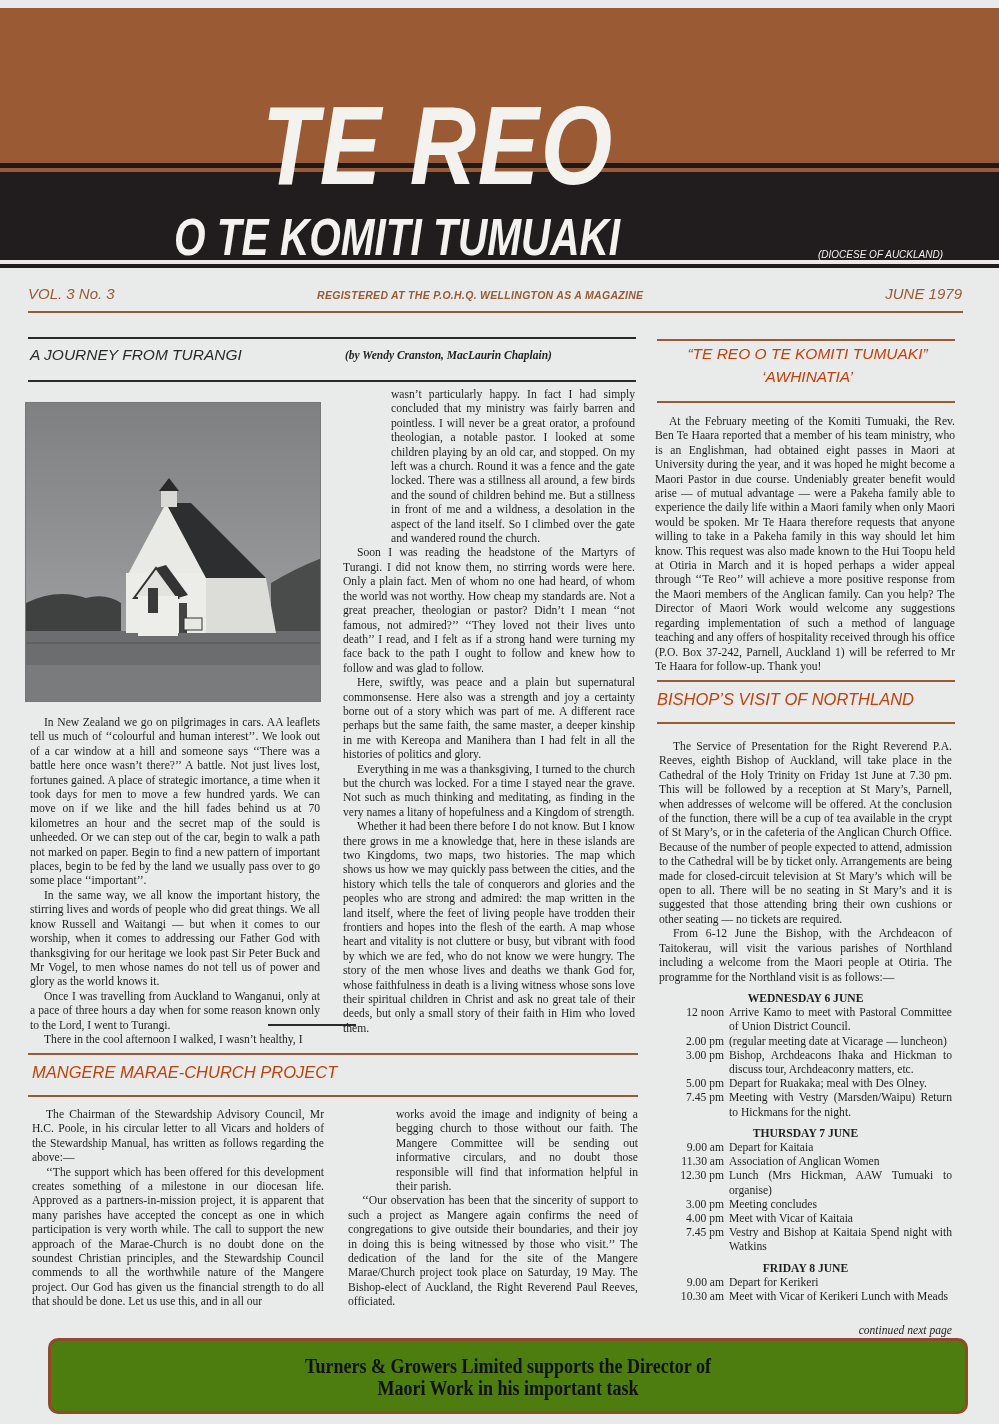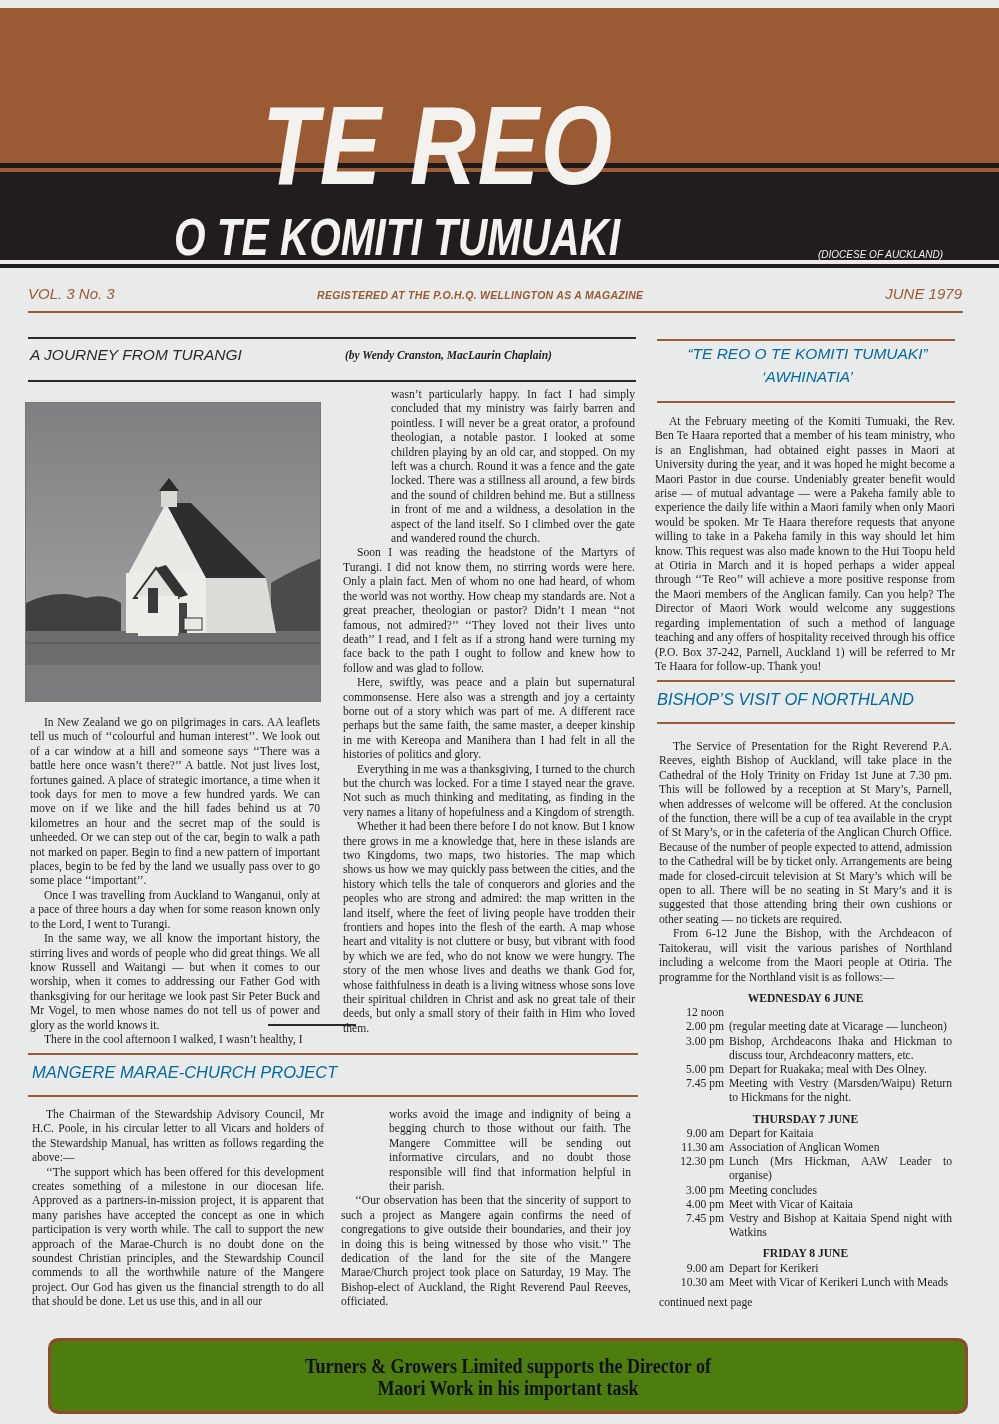--- a/index.html
+++ b/index.html
@@ -15,36 +15,36 @@
   .title-sub { position: absolute; left: 174px; top: 210px; font-family: "Liberation Sans", sans-serif; font-weight: bold; font-style: italic; font-size: 52px; line-height: 54px; color: #f4f2ee; transform: scaleX(0.78); transform-origin: left top; white-space: nowrap; }
   .title-diocese { position: absolute; left: 818px; top: 249px; font-family: "Liberation Sans", sans-serif; font-style: italic; font-size: 10px; color: #f4f2ee; }
 
   .infobar { position: absolute; left: 28px; top: 285px; width: 940px; height: 22px; font-family: "Liberation Sans", sans-serif; font-style: italic; color: #9a5a34; }
   .info-vol { position: absolute; left: 0; top: 0; font-size: 15px; }
   .info-reg { position: absolute; left: 289px; top: 4px; font-size: 10.5px; font-weight: bold; letter-spacing: 0.3px; }
   .info-date { position: absolute; right: 6px; top: 0; font-size: 15px; }
   .rule-brown { position: absolute; background: #9a5a34; height: 2px; }
   .rule-black { position: absolute; background: #2a2a2a; height: 1.5px; }
 
-  .sec-head { position: absolute; font-family: "Liberation Sans", sans-serif; font-style: italic; color: #0369a1; white-space: nowrap; }
+  .sec-head { position: absolute; font-family: "Liberation Sans", sans-serif; font-style: italic; color: #c2410c; white-space: nowrap; }
   .sec-head.dark { color: #2a2a2a; }
   .byline { position: absolute; font-family: "Liberation Serif", serif; font-weight: bold; font-size: 11.5px; color: #222; }
 
   .col { position: absolute; font-size: 11.6px; line-height: 14.4px; text-align: justify; hyphens: auto; }
   .col p { text-indent: 14px; }
   .col p.noindent { text-indent: 0; margin-left: 48px; }
 
   .photo { position: absolute; left: 25px; top: 402px; width: 296px; height: 300px; background: #8f9092; overflow: hidden; border: 1px solid #777; }
 
   .schedule { font-size: 11.6px; line-height: 14.2px; }
   .sched-day { text-align: center; font-weight: bold; margin-top: 7px; }
   .sched-row { display: flex; }
   .sched-time { width: 70px; flex-shrink: 0; text-align: right; padding-right: 5px; }
   .sched-desc { flex: 1; }
-  .continued { margin-top: 6px; }
+  .continued { text-align: right; font-style: italic; margin-top: 20px; }
 
   .ad-box { position: absolute; left: 48px; top: 1338px; width: 920px; height: 76px; border: 3px solid #8e4a2b; border-radius: 10px; background: #4d7c0f; }
   .ad-text { position: absolute; left: 0; top: 14px; width: 100%; text-align: center; font-family: "Liberation Serif", serif; font-weight: bold; font-size: 20px; line-height: 22px; color: #111; transform: scaleX(0.9); }
 </style>
 </head>
 <body>
 
 <div class="masthead">
   <div class="mast-brown"></div>
   <div class="mast-stripe1"></div>
@@ -93,22 +93,22 @@
     <rect x="153" y="200" width="8" height="30" fill="#444"></rect>
     <polygon points="133,88 143,75 153,88" fill="#2a2a2a"></polygon>
     <rect x="135" y="88" width="16" height="16" fill="#d9d9d6"></rect>
     <rect x="158" y="215" width="18" height="12" fill="#e8e8e5" stroke="#333" stroke-width="1"></rect>
     <line x1="0" y1="240" x2="296" y2="240" stroke="#555" stroke-width="1"></line>
   </svg>
 </div>
 
 <div class="col" style="left:30px; top:716px; width:290px;">
   <p>In New Zealand we go on pilgrimages in cars. AA leaflets tell us much of ‘‘colourful and human interest’’. We look out of a car window at a hill and someone says ‘‘There was a battle here once wasn’t there?’’ A battle. Not just lives lost, fortunes gained. A place of strategic imortance, a time when it took days for men to move a few hundred yards. We can move on if we like and the hill fades behind us at 70 kilometres an hour and the secret map of the sould is unheeded. Or we can step out of the car, begin to walk a path not marked on paper. Begin to find a new pattern of important places, begin to be fed by the land we usually pass over to go some place ‘‘important’’.</p>
+  <p>In the same way, we all know the important history, the stirring lives and words of people who did great things. We all know Russell and Waitangi — but when it comes to our worship, when it comes to addressing our Father God with thanksgiving for our heritage we look past Sir Peter Buck and Mr Vogel, to men whose names do not tell us of power and glory as the world knows it.</p>
   <p>Once I was travelling from Auckland to Wanganui, only at a pace of three hours a day when for some reason known only to the Lord, I went to Turangi.</p>
-  <p>In the same way, we all know the important history, the stirring lives and words of people who did great things. We all know Russell and Waitangi — but when it comes to our worship, when it comes to addressing our Father God with thanksgiving for our heritage we look past Sir Peter Buck and Mr Vogel, to men whose names do not tell us of power and glory as the world knows it.</p>
   <p>There in the cool afternoon I walked, I wasn’t healthy, I</p>
 </div>
 
 <div class="col" style="left:343px; top:388px; width:292px;">
   <p class="noindent">wasn’t particularly happy. In fact I had simply concluded that my ministry was fairly barren and pointless. I will never be a great orator, a profound theologian, a notable pastor. I looked at some children playing by an old car, and stopped. On my left was a church. Round it was a fence and the gate locked. There was a stillness all around, a few birds and the sound of children behind me. But a stillness in front of me and a wildness, a desolation in the aspect of the land itself. So I climbed over the gate and wandered round the church.</p>
   <p>Soon I was reading the headstone of the Martyrs of Turangi. I did not know them, no stirring words were here. Only a plain fact. Men of whom no one had heard, of whom the world was not worthy. How cheap my standards are. Not a great preacher, theologian or pastor? Didn’t I mean ‘‘not famous, not admired?’’ ‘‘They loved not their lives unto death’’ I read, and I felt as if a strong hand were turning my face back to the path I ought to follow and knew how to follow and was glad to follow.</p>
   <p>Here, swiftly, was peace and a plain but supernatural commonsense. Here also was a strength and joy a certainty borne out of a story which was part of me. A different race perhaps but the same faith, the same master, a deeper kinship in me with Kereopa and Manihera than I had felt in all the histories of politics and glory.</p>
   <p>Everything in me was a thanksgiving, I turned to the church but the church was locked. For a time I stayed near the grave. Not such as much thinking and meditating, as finding in the very names a litany of hopefulness and a Kingdom of strength.</p>
   <p>Whether it had been there before I do not know. But I know there grows in me a knowledge that, here in these islands are two Kingdoms, two maps, two histories. The map which shows us how we may quickly pass between the cities, and the history which tells the tale of conquerors and glories and the peoples who are strong and admired: the map written in the land itself, where the feet of living people have trodden their frontiers and hopes into the flesh of the earth. A map whose heart and vitality is not cluttere or busy, but vibrant with food by which we are fed, who do not know we were hungry. The story of the men whose lives and deaths we thank God for, whose faithfulness in death is a living witness whose sons love their spiritual children in Christ and ask no great tale of their deeds, but only a small story of their faith in Him who loved them.</p>
 </div>
@@ -125,20 +125,21 @@
 <div class="rule-brown" style="left:657px; top:680px; width:298px;"></div>
 <div class="sec-head" style="left:657px; top:690px; font-size:16.5px;">BISHOP’S VISIT OF NORTHLAND</div>
 <div class="rule-brown" style="left:657px; top:722px; width:298px;"></div>
 <div class="col" style="left:659px; top:740px; width:293px;">
   <p>The Service of Presentation for the Right Reverend P.A. Reeves, eighth Bishop of Auckland, will take place in the Cathedral of the Holy Trinity on Friday 1st June at 7.30 pm. This will be followed by a reception at St Mary’s, Parnell, when addresses of welcome will be offered. At the conclusion of the function, there will be a cup of tea available in the crypt of St Mary’s, or in the cafeteria of the Anglican Church Office. Because of the number of people expected to attend, admission to the Cathedral will be by ticket only. Arrangements are being made for closed-circuit television at St Mary’s which will be open to all. There will be no seating in St Mary’s and it is suggested that those attending bring their own cushions or other seating — no tickets are required.</p>
   <p>From 6-12 June the Bishop, with the Archdeacon of Taitokerau, will visit the various parishes of Northland including a welcome from the Maori people at Otiria. The programme for the Northland visit is as follows:—</p>
   <div class="schedule">
     <div class="sched-day">WEDNESDAY 6 JUNE</div>
     <div class="sched-row">
         <span class="sched-time">12 noon</span>
+        <span class="sched-desc">Arrive Kamo to meet with Pastoral Committee of Union District Council.</span>
       </div>
     <div class="sched-row">
         <span class="sched-time">2.00 pm</span>
         <span class="sched-desc">(regular meeting date at Vicarage — luncheon)</span>
       </div>
     <div class="sched-row">
         <span class="sched-time">3.00 pm</span>
         <span class="sched-desc">Bishop, Archdeacons Ihaka and Hickman to discuss tour, Archdeaconry matters, etc.</span>
       </div>
     <div class="sched-row">
@@ -154,21 +155,21 @@
     <div class="sched-row">
         <span class="sched-time">9.00 am</span>
         <span class="sched-desc">Depart for Kaitaia</span>
       </div>
     <div class="sched-row">
         <span class="sched-time">11.30 am</span>
         <span class="sched-desc">Association of Anglican Women</span>
       </div>
     <div class="sched-row">
         <span class="sched-time">12.30 pm</span>
-        <span class="sched-desc">Lunch (Mrs Hickman, AAW Leader to organise)</span>
+        <span class="sched-desc">Lunch (Mrs Hickman, AAW Tumuaki to organise)</span>
       </div>
     <div class="sched-row">
         <span class="sched-time">3.00 pm</span>
         <span class="sched-desc">Meeting concludes</span>
       </div>
     <div class="sched-row">
         <span class="sched-time">4.00 pm</span>
         <span class="sched-desc">Meet with Vicar of Kaitaia</span>
       </div>
     <div class="sched-row">
@@ -189,21 +190,21 @@
   <div class="continued">continued next page</div>
 </div>
 
 <div class="rule-brown" style="left:28px; top:1053px; width:610px;"></div>
 <div class="sec-head" style="left:32px; top:1063px; font-size:16.5px;">MANGERE MARAE-CHURCH PROJECT</div>
 <div class="rule-brown" style="left:28px; top:1095px; width:610px;"></div>
 <div class="col" style="left:32px; top:1108px; width:292px;">
   <p>The Chairman of the Stewardship Advisory Council, Mr H.C. Poole, in his circular letter to all Vicars and holders of the Stewardship Manual, has written as follows regarding the above:—</p>
   <p>‘‘The support which has been offered for this development creates something of a milestone in our diocesan life. Approved as a partners-in-mission project, it is apparent that many parishes have accepted the concept as one in which participation is very worth while. The call to support the new approach of the Marae-Church is no doubt done on the soundest Christian principles, and the Stewardship Council commends to all the worthwhile nature of the Mangere project. Our God has given us the financial strength to do all that should be done. Let us use this, and in all our</p>
 </div>
-<div class="col" style="left:341px; top:1108px; width:290px;">
+<div class="col" style="left:348px; top:1108px; width:290px;">
   <p class="noindent">works avoid the image and indignity of being a begging church to those without our faith. The Mangere Committee will be sending out informative circulars, and no doubt those responsible will find that information helpful in their parish.</p>
   <p>‘‘Our observation has been that the sincerity of support to such a project as Mangere again confirms the need of congregations to give outside their boundaries, and their joy in doing this is being witnessed by those who visit.’’ The dedication of the land for the site of the Mangere Marae/Church project took place on Saturday, 19 May. The Bishop-elect of Auckland, the Right Reverend Paul Reeves, officiated.</p>
 </div>
 
 <div class="ad-box">
   <div class="ad-text">
     <div>Turners &amp; Growers Limited supports the Director of</div>
     <div>Maori Work in his important task</div>
   </div>
 </div>

